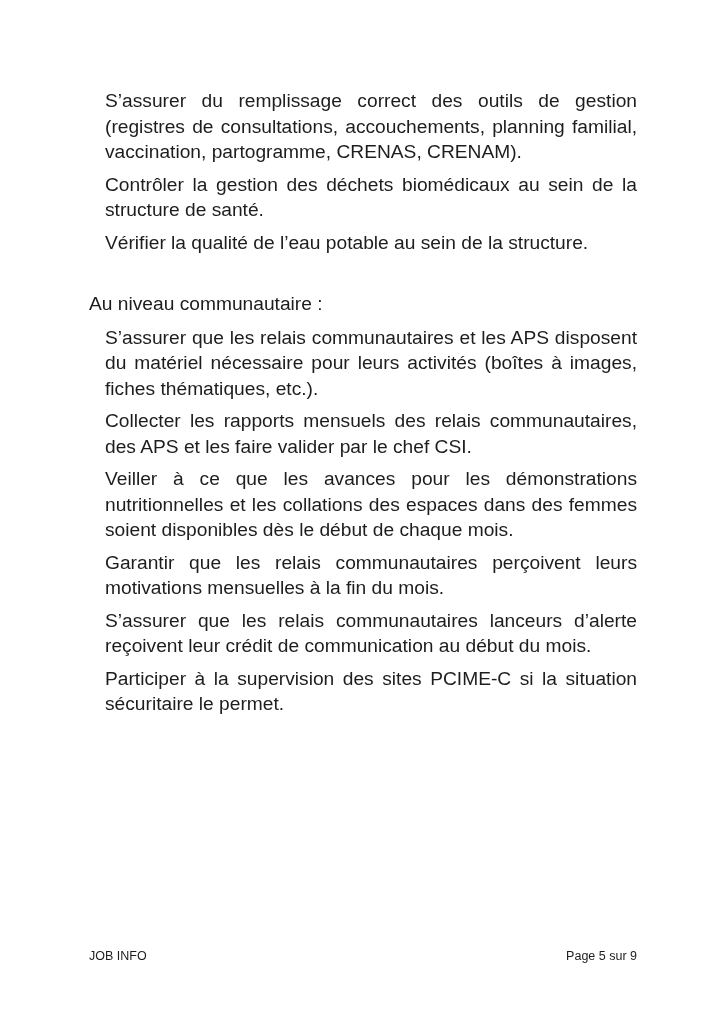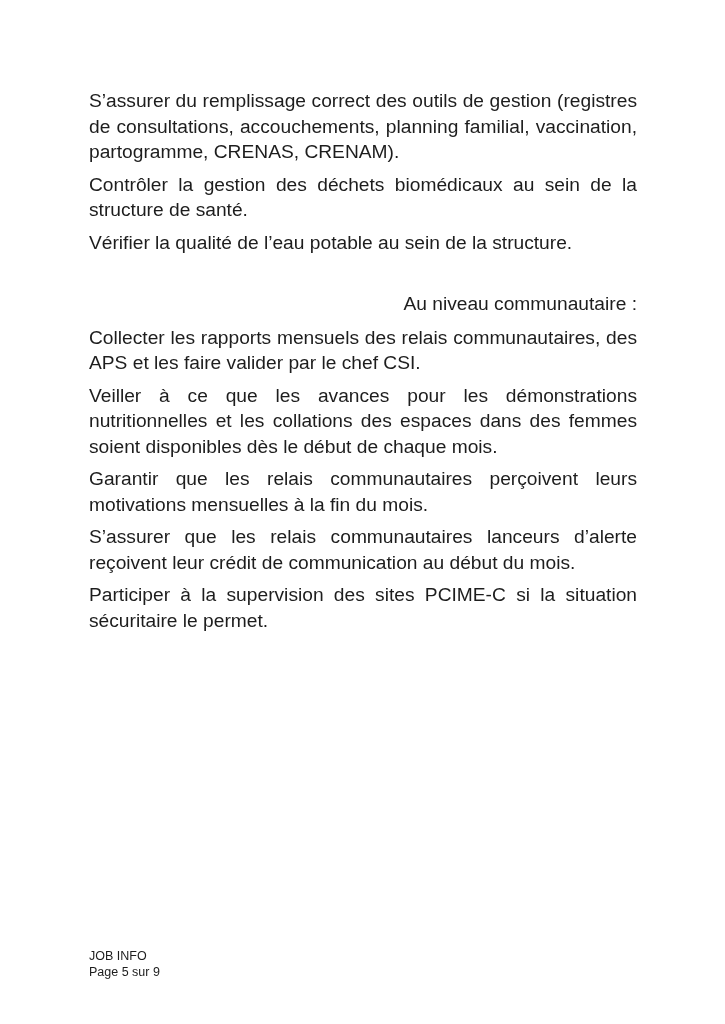--- a/index.html
+++ b/index.html
@@ -23,55 +23,55 @@
   .content {
     position: absolute;
     left: 89px;
     top: 88px;
     width: 548px;
     color: #1d1d1d;
     font-size: 19.2px;
     line-height: 25.5px;
   }
   .content p {
-    margin: 0 0 7px 0;
+    margin: 0 0 7px 16px;
     text-align: justify;
     text-justify: inter-word;
   }
   .content p.heading {
     margin: 36px 0 8px 0;
-    text-align: right;
+    text-align: left;
     font-weight: normal;
   }
   .footer {
     position: absolute;
     left: 89px;
     top: 948px;
     width: 548px;
     display: flex;
     justify-content: space-between;
     align-items: baseline;
     font-size: 12.5px;
     line-height: 16px;
     color: #1d1d1d;
-    flex-direction: column;
   }
 </style>
 </head>
 <body>
 
 <div class="page">
 
   <div class="content">
 
     <p>S’assurer du remplissage correct des outils de gestion (registres de consultations, accouchements, planning familial, vaccination, partogramme, CRENAS, CRENAM).</p>
     <p>Contrôler la gestion des déchets biomédicaux au sein de la structure de santé.</p>
     <p>Vérifier la qualité de l’eau potable au sein de la structure.</p>
 
     <p class="heading">Au niveau communautaire :</p>
+    <p>S’assurer que les relais communautaires et les APS disposent du matériel nécessaire pour leurs activités (boîtes à images, fiches thématiques, etc.).</p>
     <p>Collecter les rapports mensuels des relais communautaires, des APS et les faire valider par le chef CSI.</p>
     <p>Veiller à ce que les avances pour les démonstrations nutritionnelles et les collations des espaces dans des femmes soient disponibles dès le début de chaque mois.</p>
     <p>Garantir que les relais communautaires perçoivent leurs motivations mensuelles à la fin du mois.</p>
     <p>S’assurer que les relais communautaires lanceurs d’alerte reçoivent leur crédit de communication au début du mois.</p>
 
     <p>Participer à la supervision des sites PCIME-C si la situation sécuritaire le permet.</p>
 
   </div>
 
   <div class="footer">

